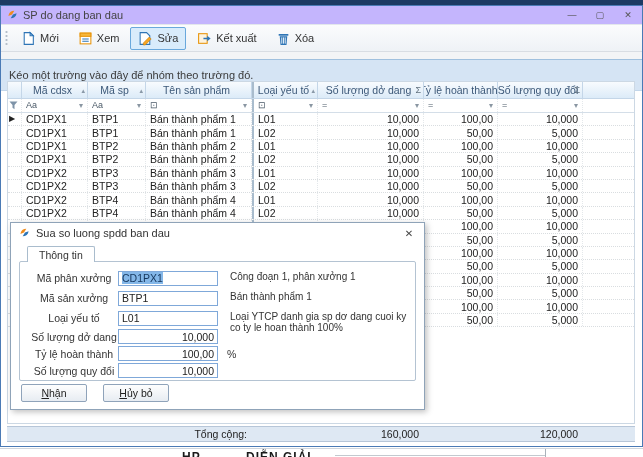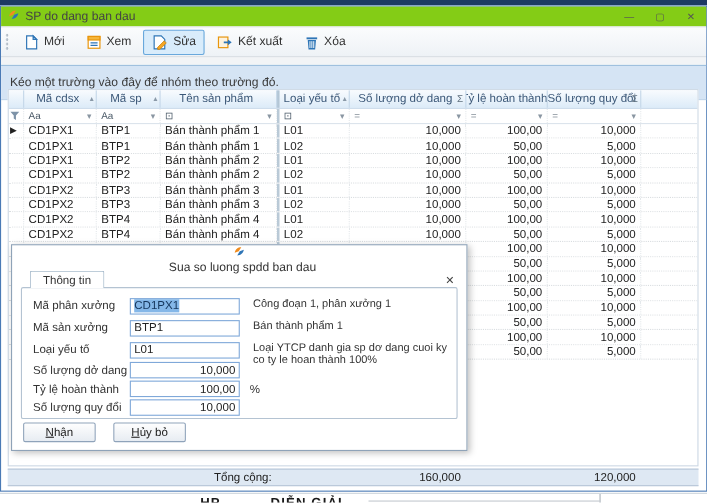--- a/index.html
+++ b/index.html
@@ -4,21 +4,21 @@
 <style>
   * { margin:0; padding:0; box-sizing:border-box; }
   html,body { width:643px; height:457px; overflow:hidden; background:#fff;
     font-family:"Liberation Sans", sans-serif; position:relative; }
 
   .top-strip { position:absolute; left:0; top:0; width:643px; height:5px; background:#1d3a63; }
 
   
   .window { position:absolute; left:0; top:5px; width:643px; height:442px;
     border:1px solid #4a7ab5; background:#fff; }
-  .titlebar { height:18px; display:flex; align-items:center; padding:0 8px 0 6px; background:#84cc16; }
+  .titlebar { height:18px; display:flex; align-items:center; padding:0 8px 0 6px; background:#c4b5fd; }
   .title-text { font-size:11px; color:#444; margin-left:5px; }
   .win-controls { margin-left:auto; display:flex; gap:16px; font-size:9px; color:#555; }
   .win-btn { width:12px; text-align:center; cursor:default; }
 
   .toolbar { height:28px; background:linear-gradient(#fbfcfd,#eef2f6);
     border-top:1px solid #e3e7ec; border-bottom:1px solid #d8dde3;
     display:flex; align-items:center; padding:0 4px 0 12px; position:relative; }
   .grip { position:absolute; left:4px; top:5px; bottom:5px; width:3px;
     background-image:radial-gradient(circle,#b4bec9 1px,transparent 1.2px); background-size:3px 4px; }
   .tb-btn { display:flex; align-items:center; gap:4px; padding:3px 7px; font-size:11px;
@@ -59,31 +59,31 @@
   .row-ind { font-size:8px; color:#222; line-height:1; }
 
   .g-footer { position:absolute; left:6px; right:7px; bottom:4px; height:16px;
     background:#dee8f3; border-top:1px solid #b7c6d8; border-bottom:1px solid #b7c6d8;
     display:flex; align-items:center; font-size:10.5px; color:#222; }
   .g-footer .gc { border-right:none; }
 
   
   .dialog { position:absolute; left:10px; top:222px; width:415px; height:188px;
     background:#fff; border:1px solid #8fa3b8; box-shadow:2px 2px 6px rgba(0,0,0,.25); z-index:20; }
-  .dlg-title { height:20px; display:flex; align-items:center; padding:0 8px; font-size:11px; color:#333;flex-direction:column; }
+  .dlg-title { height:20px; display:flex; align-items:center; padding:0 8px; font-size:11px; color:#333; }
   .dlg-title-text { margin-left:6px; }
   .dlg-close { margin-left:auto; font-size:10px; color:#444; width:14px; text-align:center; }
   .dlg-tab { position:absolute; left:16px; top:23px; height:16px; padding:0 11px;
     background:#fff; border:1px solid #a9bccd; border-bottom:none; border-radius:2px 2px 0 0;
     font-size:10.5px; color:#333; display:flex; align-items:center; z-index:2; }
   .dlg-box { position:absolute; left:8px; right:8px; top:38px; height:120px;
     border:1px solid #b4c3d2; border-radius:2px; padding-top:6px; background:#fff; }
   .dlg-field { display:flex; align-items:center; height:20px; padding-left:10px; }
   .dlg-field.compact { height:17px; }
-  .dlg-label { width:88px; font-size:10.5px; color:#333; flex:0 0 auto; }
+  .dlg-label { width:88px; font-size:10.5px; color:#333; flex:0 0 auto;text-align:center; }
   .dlg-input { width:100px; height:15px; border:1px solid #7fa8d9; font-size:10.5px; color:#222;
     display:flex; align-items:center; padding:0 3px; background:#fff; flex:0 0 auto; }
   .dlg-input.right { justify-content:flex-end; }
   .sel { background:#84b7e8; color:#15365c; }
   .dlg-suffix { font-size:10.5px; color:#333; margin-left:9px; }
   .dlg-desc { font-size:10px; color:#333; margin-left:12px; width:198px; line-height:11px;
     white-space:normal; align-self:flex-start; padding-top:3px; }
   .dlg-buttons { position:absolute; left:10px; bottom:7px; display:flex; gap:16px; }
   .dlg-btn { min-width:66px; height:18px; border:1px solid #8fa3ba; border-radius:2px;
     background:linear-gradient(#fefefe,#e7ecf2); font-size:10.5px; color:#222;

